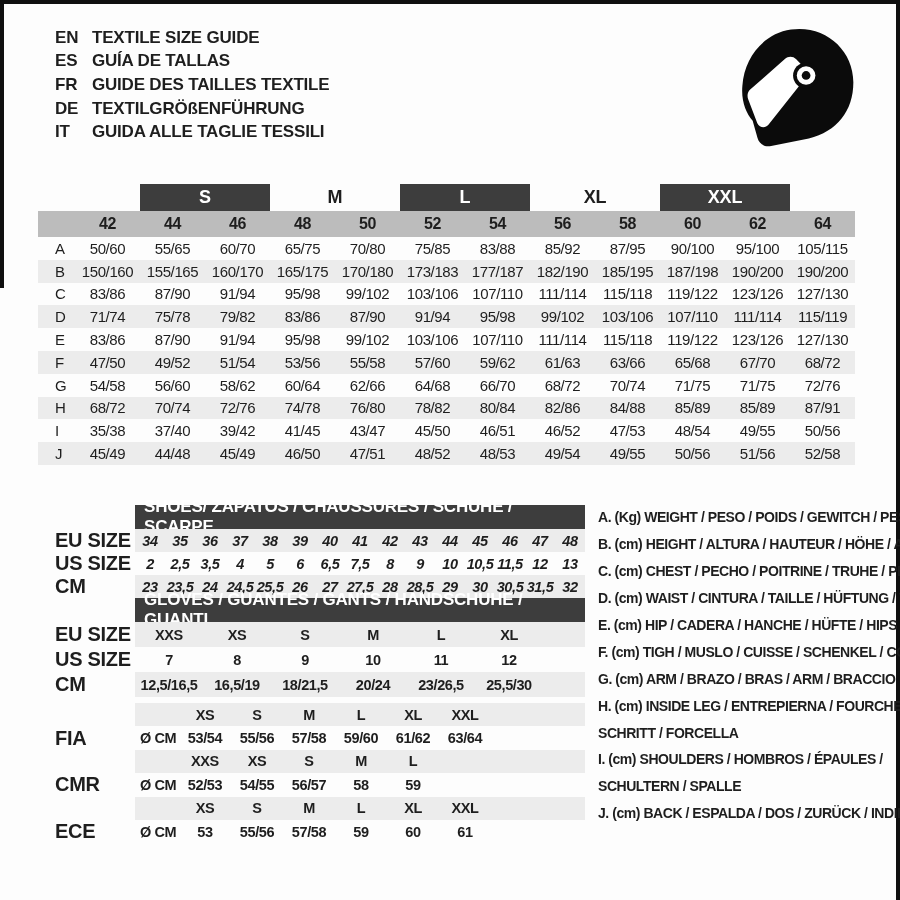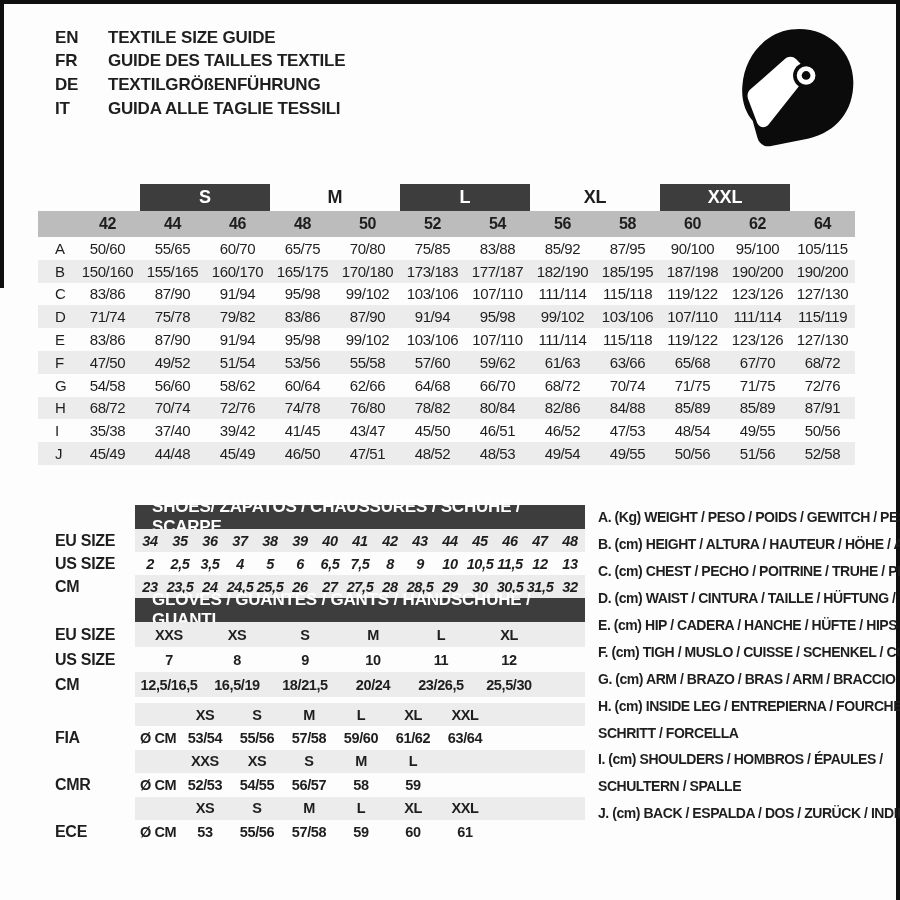--- a/index.html
+++ b/index.html
@@ -5,21 +5,21 @@
   html,body{margin:0;padding:0;background:#fff;}
   .page{position:relative;width:900px;height:900px;background:#fdfdfd;
         font-family:"Liberation Sans",sans-serif;color:#1e1e1e;overflow:hidden;}
   
   .b-top{position:absolute;left:0;top:0;width:900px;height:4px;background:#0f0f0f;}
   .b-left{position:absolute;left:0;top:0;width:4px;height:288px;background:#0f0f0f;}
   .b-right{position:absolute;right:0;top:0;width:4px;height:900px;background:#0f0f0f;}
 
   
   .langs{position:absolute;left:55px;top:26px;}
-  .lang-row{display:flex;height:23.6px;align-items:center;font-weight:700;font-size:17px;letter-spacing:-0.2px;gap:16px;}
+  .lang-row{display:flex;height:23.6px;align-items:center;font-weight:700;font-size:17px;letter-spacing:-0.2px;}
   .lang-code{width:37px;}
 
   
   .logo{position:absolute;left:728px;top:20px;width:137px;height:137px;}
 
   
   .size-table{position:absolute;left:38px;top:184px;width:817px;}
   .grid{display:grid;grid-template-columns:37px repeat(12,1fr);}
   .letter-row{height:27px;}
   .size-badge{display:flex;align-items:center;justify-content:center;
@@ -29,23 +29,23 @@
   .num-row .cell{font-weight:700;font-size:16px;}
   .data-row{height:22.8px;font-size:15px;}
   .data-row.stripe{background:#ececec;}
   .cell{display:flex;align-items:center;justify-content:center;letter-spacing:-0.4px;}
   .kcell{display:flex;align-items:center;justify-content:flex-start;padding-left:17px;font-size:15px;}
 
   
   .lower-left{position:absolute;left:55px;top:505px;width:530px;}
   .bar-header{margin-left:80px;width:450px;height:24px;background:#3d3d3d;color:#fff;
               font-weight:700;font-size:17px;letter-spacing:-0.2px;display:flex;align-items:center;
-              padding-left:17px;box-sizing:border-box;}
+              padding-left:9px;box-sizing:border-box;}
   .lrow{display:flex;}
-  .lrow .lbl{width:80px;display:flex;align-items:center;font-weight:700;font-size:16px;letter-spacing:-0.3px;}
+  .lrow .lbl{width:80px;display:flex;align-items:center;font-weight:700;font-size:20px;letter-spacing:-0.3px;}
   .lrow .vals{width:450px;display:grid;align-items:center;}
   .lrow.stripe .vals{background:#ececec;}
   .vcell{display:flex;align-items:center;justify-content:center;font-size:14.5px;font-weight:600;letter-spacing:-0.4px;}
   .vcell.left{justify-content:flex-start;padding-left:5px;}
   .shoes .lrow{height:23px;}
   .shoes .vals{grid-template-columns:repeat(15,1fr);font-style:italic;}
   .gloves .lrow{height:25px;}
   .gloves .vals{grid-template-columns:repeat(6,68px);}
   .gloves{margin-top:0;}
   .helmet{margin-top:6px;}
@@ -63,20 +63,24 @@
 
 <div class="page">
   <div class="b-top"></div>
   <div class="b-left"></div>
   <div class="b-right"></div>
 
   <div class="langs" id="langList">
       <div class="lang-row">
         <div class="lang-code">EN</div>
         <div class="lang-text">TEXTILE SIZE GUIDE</div>
+      </div>
+      <div class="lang-row">
+        <div class="lang-code">ES</div>
+        <div class="lang-text">GUÍA DE TALLAS</div>
       </div>
       <div class="lang-row">
         <div class="lang-code">FR</div>
         <div class="lang-text">GUIDE DES TAILLES TEXTILE</div>
       </div>
       <div class="lang-row">
         <div class="lang-code">DE</div>
         <div class="lang-text">TEXTILGRÖßENFÜHRUNG</div>
       </div>
       <div class="lang-row">

